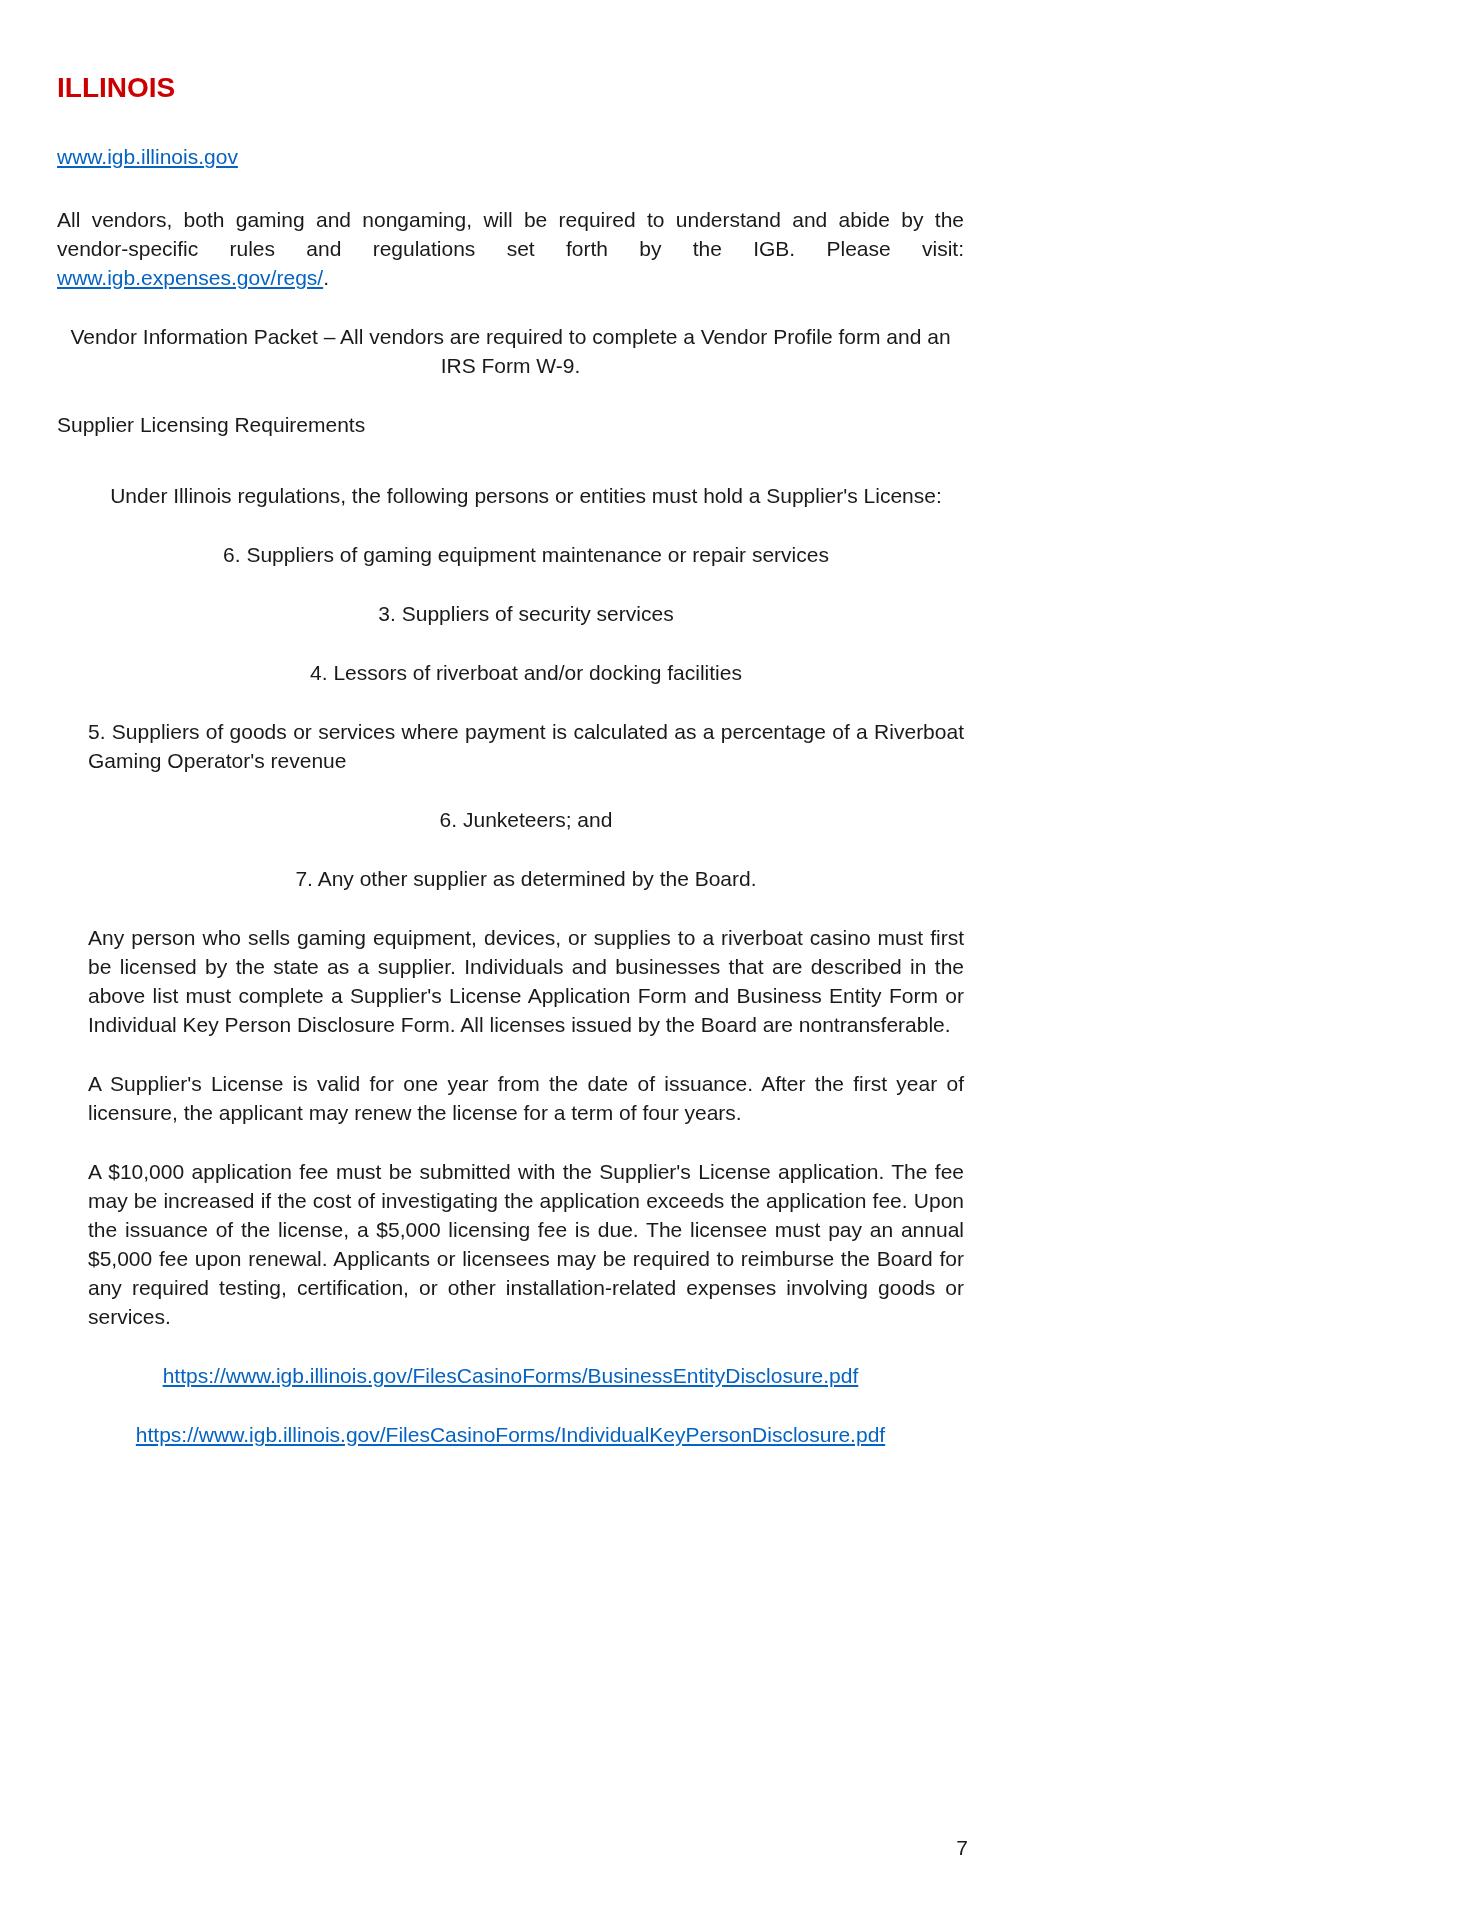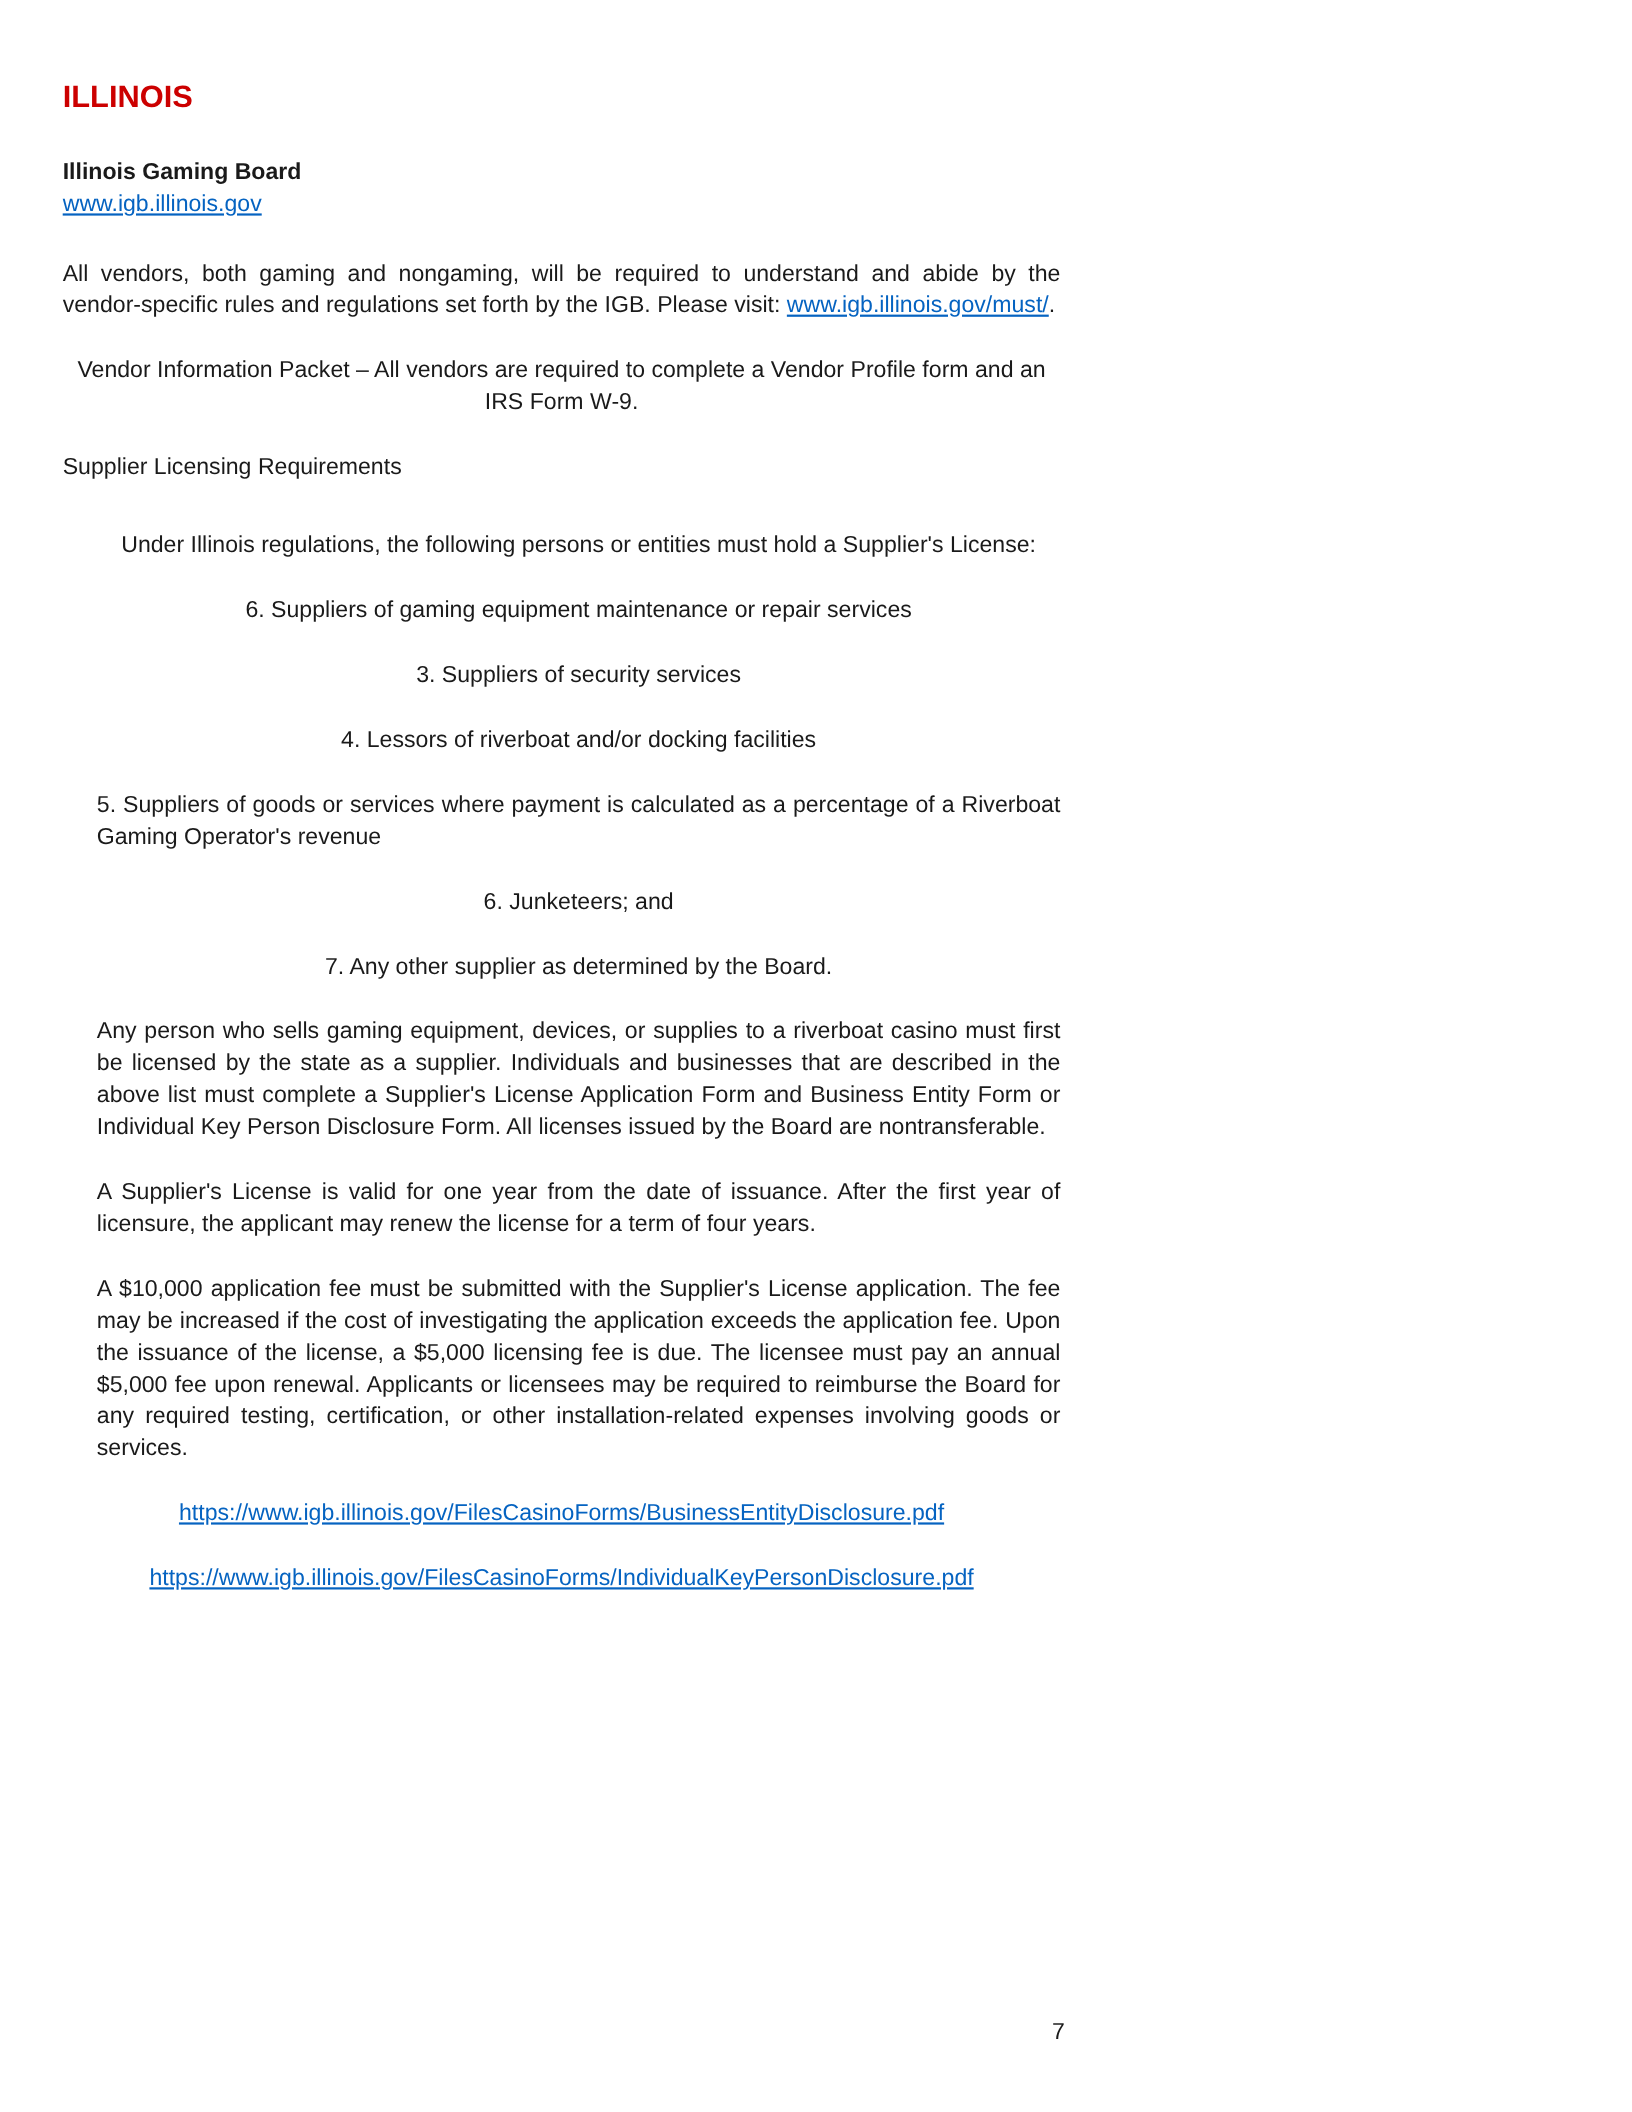--- a/index.html
+++ b/index.html
@@ -64,25 +64,24 @@
   }
 </style>
 </head>
 <body>
 
 <div class="page">
 
   <h1 class="title">ILLINOIS</h1>
 
   <div class="org-block">
-    <div class="org-name">Illinois Gaming Board</div>
     <div><a class="link" href="#">www.igb.illinois.gov</a></div>
   </div>
 
-  <p class="para justify"><span>All vendors, both gaming and nongaming, will be required to understand and abide by the vendor-specific rules and regulations set forth by the IGB. Please visit: </span><a class="link" href="#">www.igb.illinois.gov/must/</a><span>.</span></p>
+  <p class="para justify"><span>All vendors, both gaming and nongaming, will be required to understand and abide by the vendor-specific rules and regulations set forth by the IGB. Please visit: </span><a class="link" href="#">www.igb.expenses.gov/regs/</a><span>.</span></p>
 
   <p class="para">Vendor Information Packet – All vendors are required to complete a Vendor Profile form and an IRS Form W-9.</p>
 
   <h2 class="subheading">Supplier Licensing Requirements</h2>
 
   <div class="indent">
 
     <p class="para">Under Illinois regulations, the following persons or entities must hold a Supplier's License:</p>
 
     <p class="para">6. Suppliers of gaming equipment maintenance or repair services</p>

